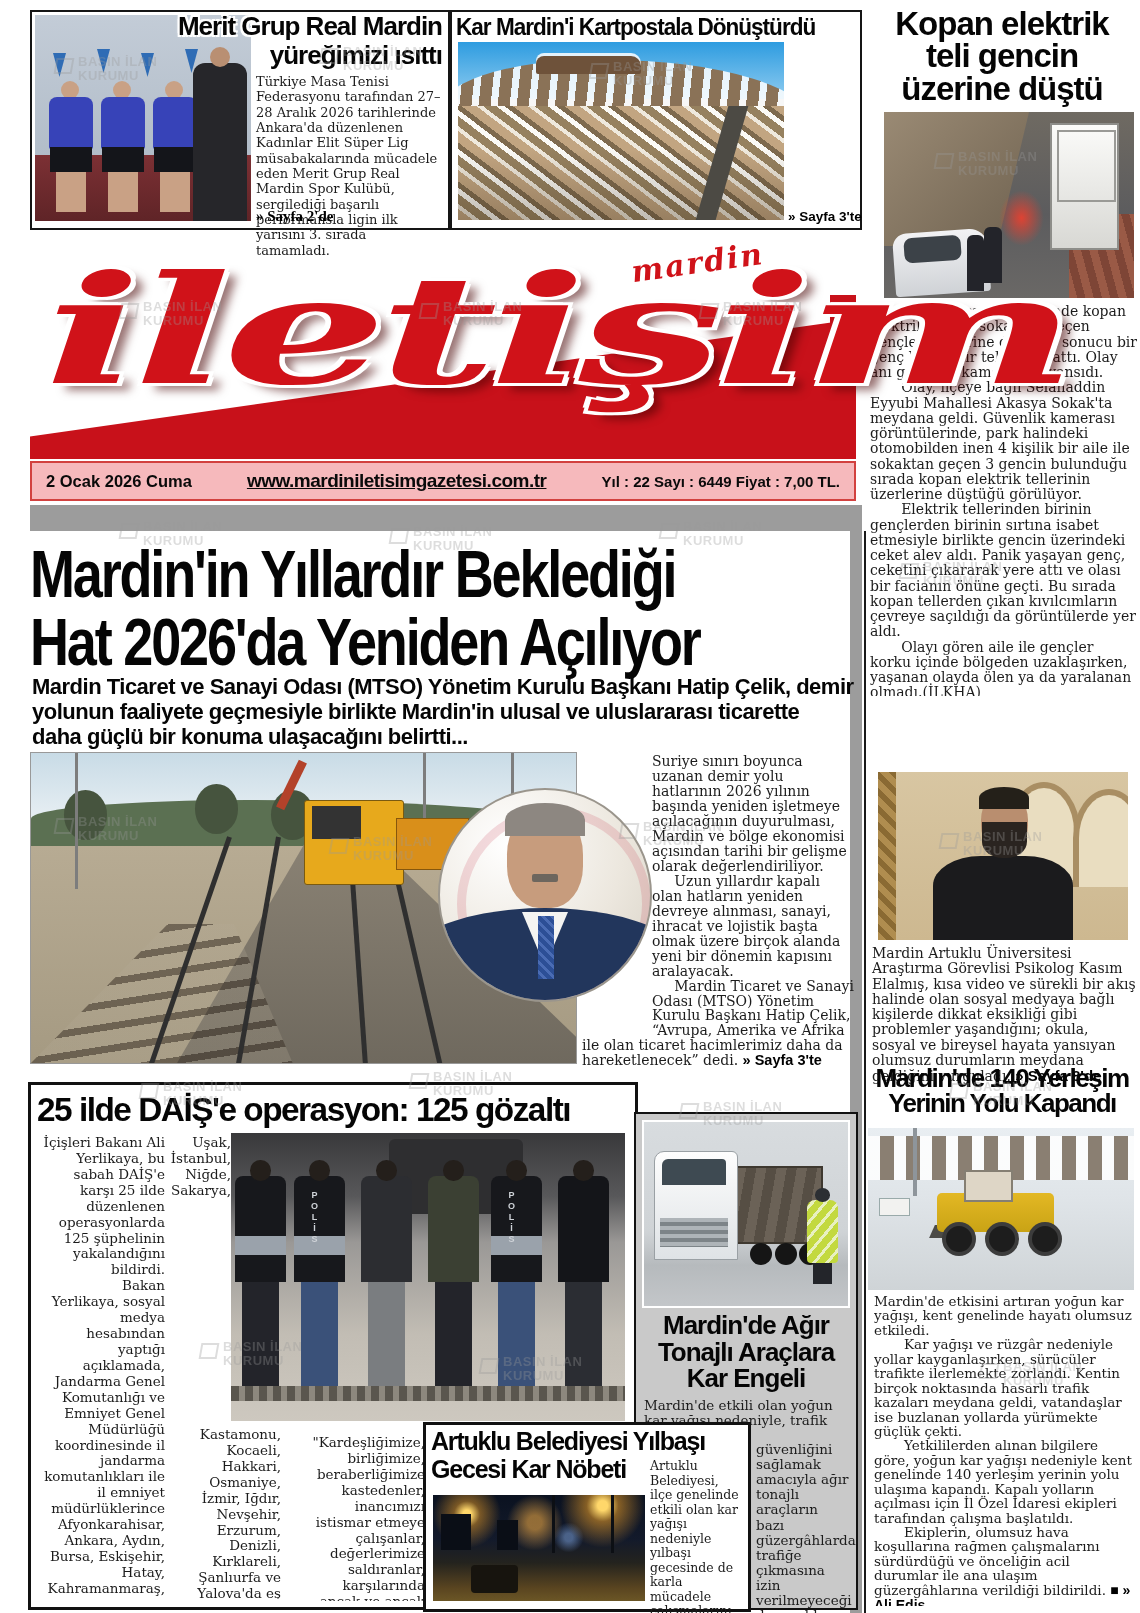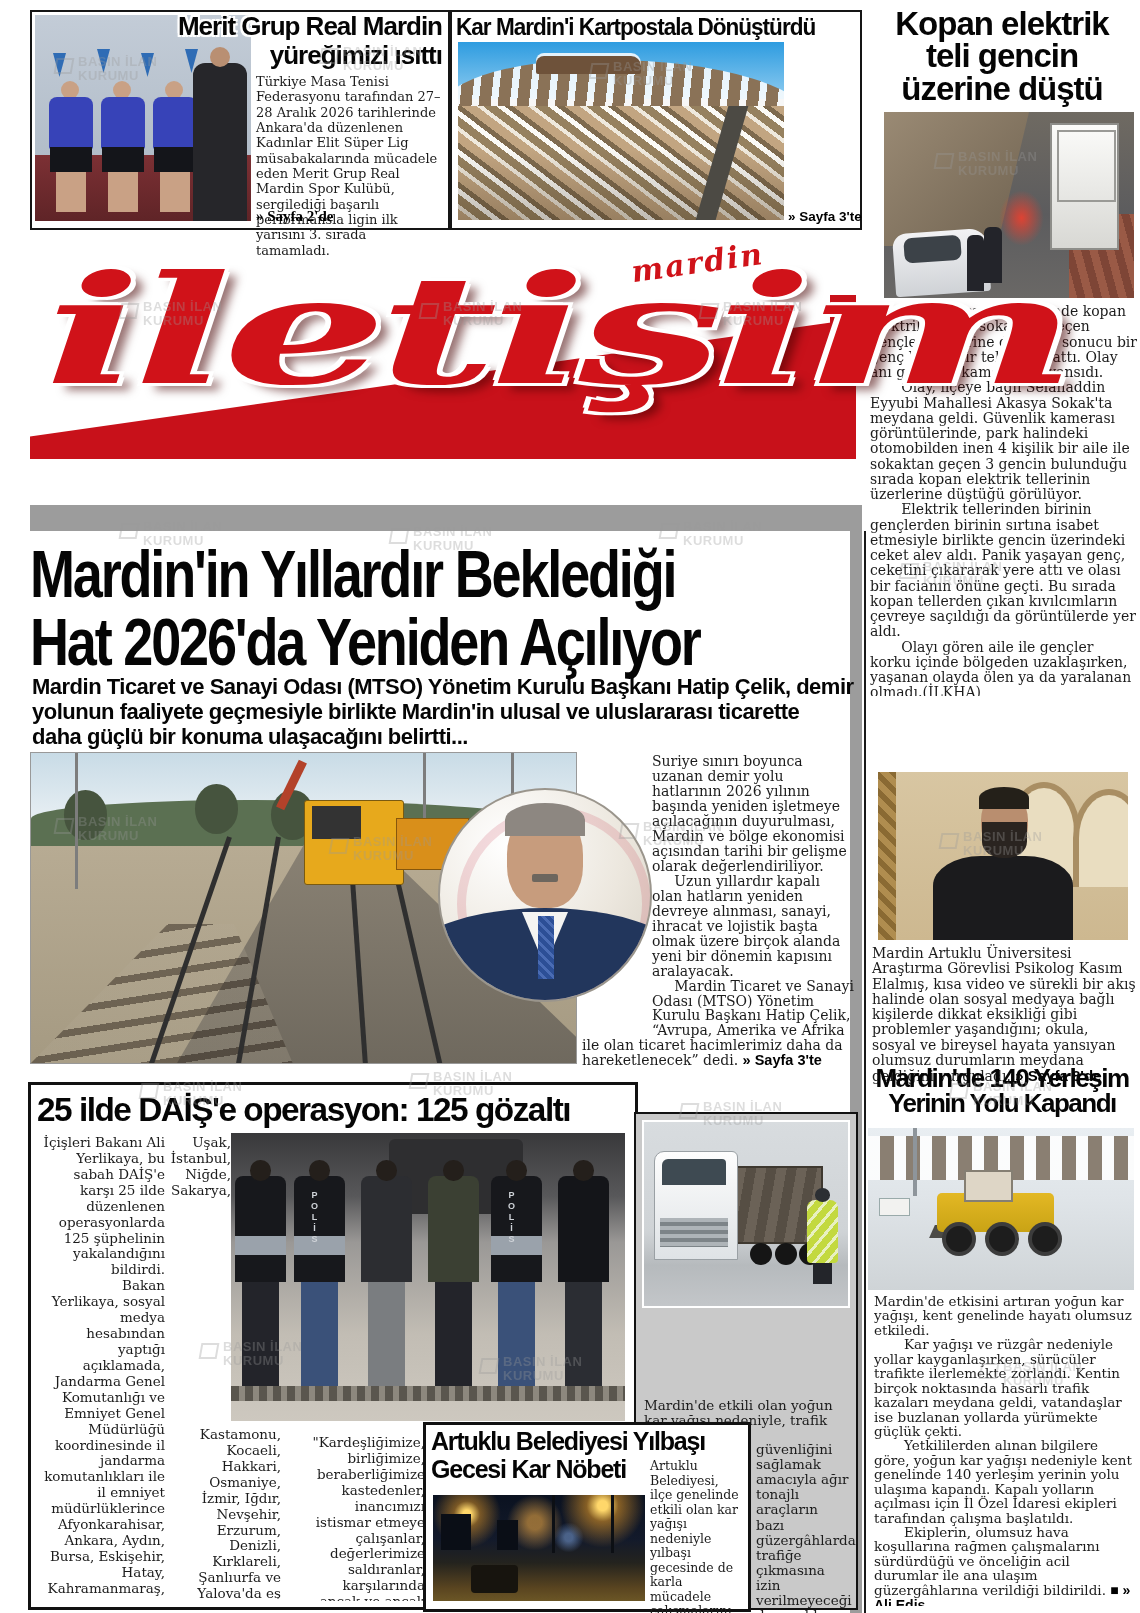--- a/index.html
+++ b/index.html
@@ -423,20 +423,25 @@
 &nbsp;&nbsp;&nbsp;&nbsp;&nbsp;&nbsp;&nbsp;Olay, ilçeye bağlı Selahaddin Eyyubi Mahallesi Akasya Sokak'ta meydana geldi. Güvenlik kamerası görüntülerinde, park halindeki otomobilden inen 4 kişilik bir aile ile sokaktan geçen 3 gencin bulunduğu sırada kopan elektrik tellerinin üzerlerine düştüğü görülüyor.
 &nbsp;&nbsp;&nbsp;&nbsp;&nbsp;&nbsp;&nbsp;Elektrik tellerinden birinin gençlerden birinin sırtına isabet etmesiyle birlikte gencin üzerindeki ceket alev aldı. Panik yaşayan genç, ceketini çıkararak yere attı ve olası bir facianın önüne geçti. Bu sırada kopan tellerden çıkan kıvılcımların çevreye saçıldığı da görüntülerde yer aldı.
 &nbsp;&nbsp;&nbsp;&nbsp;&nbsp;&nbsp;&nbsp;Olayı gören aile ile gençler korku içinde bölgeden uzaklaşırken, yaşanan olayda ölen ya da yaralanan olmadı.(İLKHA)</p>
   </div>
 
   <div class="abs" id="masthead">
     <div class="wedge"></div>
     <div class="red-block"></div>
     <div class="logo" data-bind="masthead.title">iletişim</div>
     <div class="region" data-bind="masthead.region_label">mardin</div>
+  </div>
+  <div class="abs" id="dateline">
+    <span class="d1" data-bind="masthead.date">2 Ocak 2026 Cuma</span>
+    <span class="d2" data-bind="masthead.website">www.mardiniletisimgazetesi.com.tr</span>
+    <span class="d3" data-bind="masthead.issue_info">Yıl : 22  Sayı : 6449  Fiyat : 7,00 TL.</span>
   </div>
 
   <div class="graybar" style="left:30px;top:505px;width:832px;height:26px;"></div>
   <div class="graybar" style="left:850px;top:505px;width:12px;height:1108px;"></div>
   <div class="abs" style="left:864px;top:531px;width:2px;height:1082px;background:#1a1a1a;"></div>
 
   <div class="hl mainline" data-bind="stories.hat.headline_line1" style="top:536px;">Mardin'in Yıllardır Beklediği</div>
   <div class="hl mainline" data-bind="stories.hat.headline_line2" style="top:604px;">Hat 2026'da Yeniden Açılıyor</div>
   <div class="abs hl" id="hat-sub" data-bind="stories.hat.subhead">Mardin Ticaret ve Sanayi Odası (MTSO) Yönetim Kurulu Başkanı Hatip Çelik, demir yolunun faaliyete geçmesiyle birlikte Mardin'in ulusal ve uluslararası ticarette daha güçlü bir konuma ulaşacağını belirtti...</div>
 
@@ -574,20 +579,23 @@
         <div class="twheel" style="left:76%;"></div>
       <div class="cab"></div>
       <div class="ws"></div>
         <div class="grill"></div>
       <div class="officer">
           <div class="coat"></div>
           <div class="hood"></div>
           <div class="pant"></div>
         </div>
     </div>
+    <div class="hl head" data-bind="stories.tonaj.headline">Mardin'de Ağır
+Tonajlı Araçlara
+Kar Engeli</div>
     <p class="txt" data-bind="stories.tonaj.intro" style="position:absolute;left:8px;top:284px;width:204px;">Mardin'de etkili olan yoğun kar yağışı nedeniyle, trafik</p>
     <div style="position:absolute;left:120px;top:328px;width:94px;">
       <p class="txt" data-bind="stories.tonaj.body">güvenliğini sağlamak amacıyla ağır tonajlı araçların bazı güzergâhlarda trafiğe çıkmasına izin verilmeyeceği duyuruldu.</p>
 
     </div>
   </div>
 
   <div class="abs" id="artuklu-box">
     <div class="hl h1" data-bind="stories.artuklu.headline_line1">Artuklu Belediyesi Yılbaşı</div>
     <div class="hl h2" data-bind="stories.artuklu.headline_line2">Gecesi Kar Nöbeti</div>

